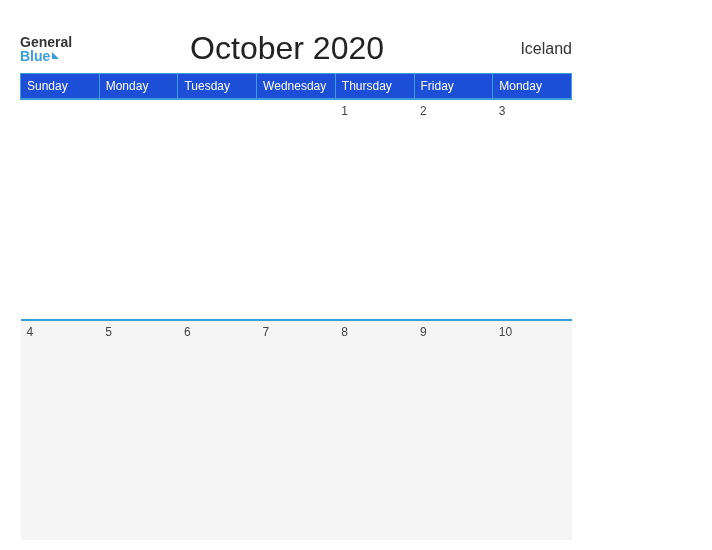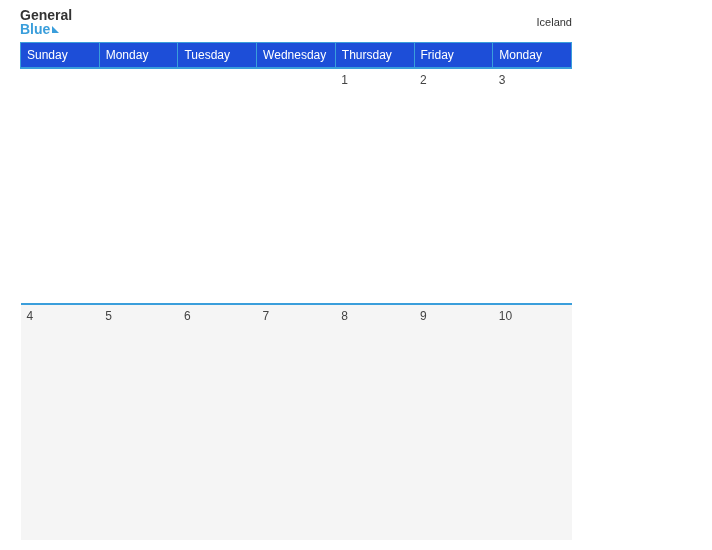--- a/index.html
+++ b/index.html
@@ -6,21 +6,21 @@
     body {
       font-family: Arial, sans-serif;
       background: #fff;
       width: 712px;
       height: 550px;
       overflow: hidden;
     }
     .page {
       width: 592px;
       height: 550px;
-      padding: 8px 20px 10px 20px;
+      padding: 30px 20px 10px 20px;
       display: flex;
       flex-direction: column;
     }
     .header {
       display: flex;
       align-items: center;
       justify-content: space-between;
       margin-bottom: 6px;
     }
     .logo {
@@ -49,21 +49,21 @@
       margin-left: 2px;
       display: inline-block;
     }
     .calendar-title {
       font-size: 32px;
       font-weight: normal;
       color: #222;
       text-align: center;
     }
     .country-label {
-      font-size: 11px;
+      font-size: 16px;
       color: #333;
       font-weight: normal;
       text-align: right;
       min-width: 70px;
     }
     .calendar-table {
       width: 100%;
       border-collapse: collapse;
       flex: 1;
     }
@@ -119,20 +119,21 @@
 
 <div class="page">
   <div class="header">
     <div class="logo">
       <span class="logo-general">General</span>
       <span class="logo-blue">
         <span>Blue</span>
         <span class="logo-triangle"></span>
       </span>
     </div>
+    <div class="calendar-title">October 2020</div>
     <div class="country-label">Iceland</div>
   </div>
 
   <table class="calendar-table">
     <thead>
       <tr>
         <th>Sunday</th>
         <th>Monday</th>
         <th>Tuesday</th>
         <th>Wednesday</th>

